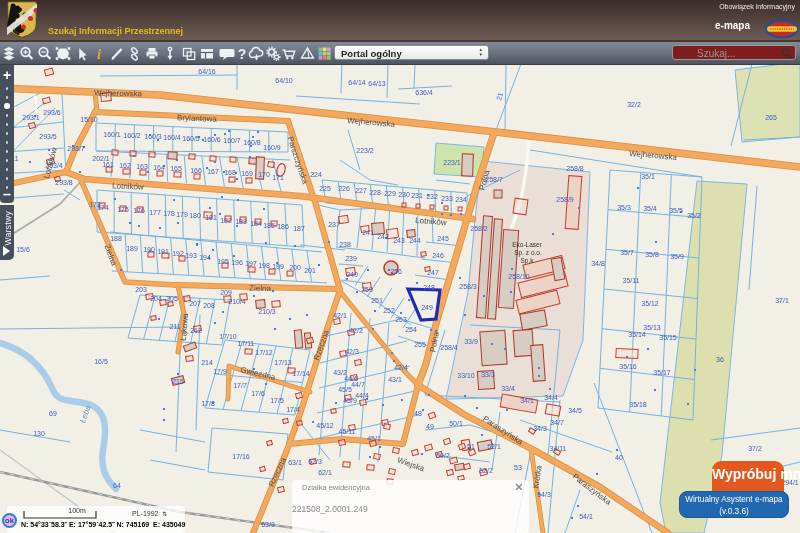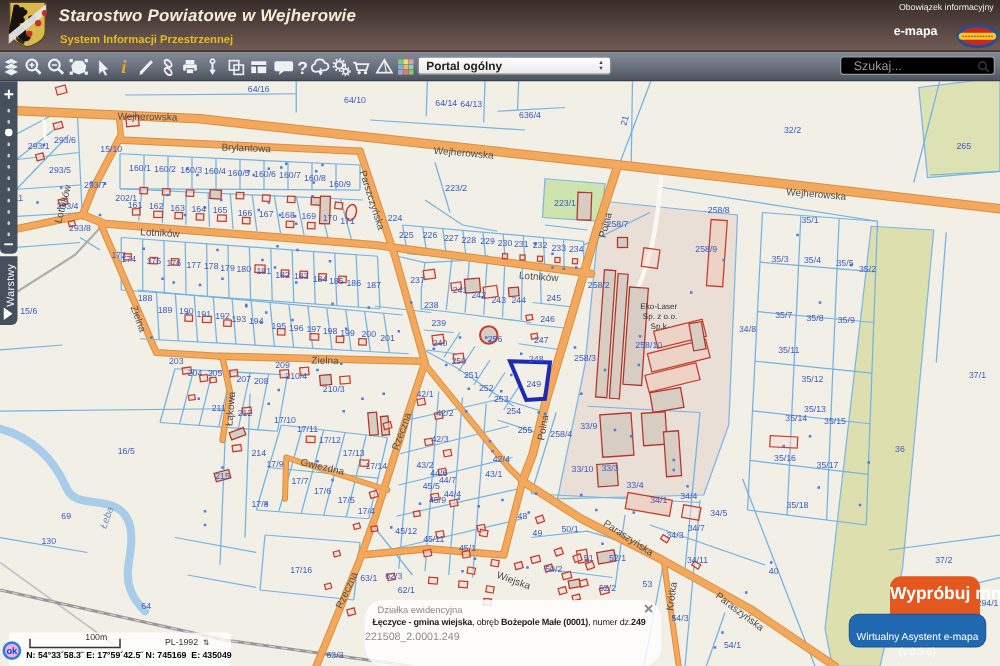--- a/index.html
+++ b/index.html
@@ -4,40 +4,40 @@
 #pg{position:relative;width:800px;height:533px;overflow:hidden;font-family:'Liberation Sans',sans-serif;background:#f2efe6}
 #pg div{position:absolute}
 #hdr{left:0;top:0;width:800px;height:40px;background:linear-gradient(180deg,#382d2a 0%,#564541 55%,#705b55 100%);border-bottom:2px solid #493734}
 #hdr .t1{left:47px;top:5px;font-size:13.5px;font-weight:bold;font-style:italic;color:#f3edda;letter-spacing:0.2px}
 #hdr .t2{left:48px;top:25.5px;font-size:9px;font-weight:bold;color:#e4bd1f}
 #hdr .ob{right:5px;top:3px;font-size:7px;color:#f0ece8}
 #hdr .em{left:715px;top:20px;font-size:10px;font-weight:bold;color:#fff}
 #tbar{left:0;top:42px;width:800px;height:22px;background:linear-gradient(180deg,#828a98 0%,#6b7381 50%,#4e545e 100%);border-bottom:1px solid #39404a}
 #sel{left:334px;top:45px;width:155px;height:15px;background:linear-gradient(#fff,#e9e9ec);border:1px solid #8a8a8a;border-radius:3px;font-size:9.5px;font-weight:bold;color:#222;line-height:15px;padding-left:6px;box-sizing:border-box}
 #sel .spin{right:5px;top:2px;font-size:4.5px;line-height:4.5px;color:#444}
-#srch{left:672px;top:45px;width:124px;height:15px;background:#000000;border:1px solid #999;border-radius:3px;font-size:10px;color:#999;line-height:15px;padding-left:10px;box-sizing:border-box}
+#srch{left:672px;top:45px;width:124px;height:15px;background:#7f1d1d;border:1px solid #999;border-radius:3px;font-size:10px;color:#999;line-height:15px;padding-left:24px;box-sizing:border-box}
 #zbar{left:0;top:65px;width:14px;height:138px;background:#46505c;border-radius:0 0 4px 4px;text-align:center}
 #zbar .plus{left:0;top:2px;width:14px;color:#fff;font-size:14px;font-weight:bold;text-align:center}
 #zbar .minus{left:0;top:121px;width:14px;color:#fff;font-size:14px;font-weight:bold;text-align:center}
 #wtab{left:0;top:205px;width:14px;height:55px;background:#46505c;border-radius:0 0 5px 0}
 #wtab span{position:absolute;left:2.5px;top:6px;writing-mode:vertical-rl;transform:rotate(180deg);font-size:8.5px;color:#fff;letter-spacing:0.3px}
 #wtab .arr{position:absolute;left:3px;top:41px;width:0;height:0;border-left:7px solid #fff;border-top:5px solid transparent;border-bottom:5px solid transparent}
 #blbar{left:7px;top:506px;width:178px;height:27px;background:rgba(255,255,255,0.78);border-radius:3px}
 #blbar .coords{left:14px;top:14.5px;font-size:7px;font-weight:bold;color:#000;white-space:nowrap}
 #blbar .pl{left:125px;top:4px;font-size:7px;color:#333}
 #blbar .m100{left:40px;top:1px;width:60px;text-align:center;font-size:7px;color:#333}
 #okb{left:2px;top:513px;width:11px;height:11px;background:#f0abfc;border:2.5px solid #2a7fd4;border-radius:50%;font-size:7.5px;font-weight:bold;color:#15508e;text-align:center;line-height:11px}
-#bcp{left:292px;top:480px;width:237px;height:53px;background:rgba(255,255,255,0.82);border-radius:15px;font-size:8px}
+#bcp{left:292px;top:480px;width:237px;height:53px;background:rgba(255,255,255,0.82);border-radius:4px;font-size:8px}
 #bcp .h{left:10px;top:3px;color:#888;font-size:7.5px}
 #bcp .l2{left:6px;top:13px;color:#222;font-size:7.2px;white-space:nowrap;letter-spacing:-0.15px}
 #bcp .l3{left:0;top:24px;color:#8a8a8a;font-size:8.5px}
 #bcp .l4{left:5px;top:39px;color:#2a6cd8;font-size:7.5px;white-space:nowrap}
 #obub{left:712px;top:461px;width:72px;height:41px;background:#e4571e;border-radius:9px;color:#fff;font-size:14px;font-weight:bold;text-align:center;line-height:26px;white-space:nowrap}
 #obub .tail{left:52px;top:24px;width:0;height:0;border-left:4px solid transparent;border-right:4px solid transparent;border-top:8px solid #e4571e}
-#bbtn{left:679px;top:491px;width:110px;height:27px;background:#2068b0;border:1px solid #1a5a9a;border-radius:8px;color:#fff;font-size:8.2px;text-align:center;line-height:12px;padding-top:12px;box-sizing:border-box}
+#bbtn{left:679px;top:491px;width:110px;height:27px;background:#2068b0;border:1px solid #1a5a9a;border-radius:8px;color:#fff;font-size:8.2px;text-align:center;line-height:12px;padding-top:2px;box-sizing:border-box}
 </style></head>
 <body>
 <div id="pg">
 <div style="position:absolute;left:0;top:65px;width:664px;height:468px"><svg id="map" width="800" height="468" viewBox="0 65 800 468">
         <rect x="0" y="60" width="800" height="473" fill="#f2efe6"></rect>
         <polygon points="483,161 590,172 583,340 563,396 446,399 468,292 477,200" fill="#e9dfd7" stroke="#7cb6e4" stroke-width="1"></polygon>
         <polygon points="735,70 800,62 800,137 742,142" fill="#dde2b4" stroke="#7cb6e4" stroke-width="1"></polygon>
         <polygon points="436,143 484,147 481,177 434,174" fill="#cfe3ae" stroke="#7cb6e4" stroke-width="1"></polygon>
         <polygon points="697,181 747,184 722,455 704,533 666,533 660,503" fill="#dde0ae" stroke="#7cb6e4" stroke-width="1"></polygon>
         <path d="M0,343 C25,350 42,365 53,390 C60,406 78,398 93,406 C106,413 107,428 103,450 C100,468 106,479 116,489" fill="none" stroke="#a9cde9" stroke-width="6.5" stroke-linecap="round"></path>
@@ -757,22 +757,21 @@
         <path d="M10,20 q5,2 4,6 q4,0 3.5,3.5 q-2,3.5 -6,2 q-4,-1 -4.5,-4.5 Z" fill="#17120e"></path>
         <path d="M16,12 q4,-2 6,1 l-2,4 q-3,1 -5,-1.5 Z" fill="#17120e"></path>
         <g transform="rotate(-39 15 18)">
           <rect x="-8" y="15.2" width="46" height="5.8" fill="#e3e3e6" opacity="0.94"></rect>
         </g>
         <circle cx="16.5" cy="26" r="2.5" fill="#c93025"></circle>
         <circle cx="23.5" cy="17.5" r="2.5" fill="#c93025"></circle>
         <circle cx="29" cy="9.5" r="2.5" fill="#c93025"></circle>
         <path d="M6,28 q3,3 7,3.5 l-1,3 q-4,-1 -6,-3.5 Z" fill="#17120e" opacity="0.85"></path>
       </svg>
-  <div class="t1">Starostwo Powiatowe w Wejherowie</div>
-  <div class="t2">System Informacji Przestrzennej</div>
+  <div class="t2">Szukaj Informacji Przestrzennej</div>
   <div class="ob">Obowiązek informacyjny</div>
   <div class="em">e-mapa</div>
       <svg width="34" height="20" viewBox="0 0 34 20" style="position:absolute;left:765px;top:19px">
         <ellipse cx="17" cy="10" rx="16.5" ry="9.5" fill="#1c4f9e"></ellipse>
         <ellipse cx="17" cy="10" rx="14" ry="7.4" fill="#c42b20"></ellipse>
         <rect x="2" y="7.2" width="30" height="5.6" rx="2.8" fill="#f0c82d"></rect>
         <line x1="5" y1="10" x2="29" y2="10" stroke="#c42b20" stroke-width="1" stroke-dasharray="1.3,1"></line>
       </svg>
 </div>
 <div id="tbar">
@@ -904,17 +903,16 @@
       <div class="m100">100m</div>
       <div class="pl">PL-1992&nbsp;&nbsp;<span style="font-size:6px">⇅</span></div>
   <div class="coords">N: 54°33´58.3˝ E: 17°59´42.5˝ N: 745169&nbsp;&nbsp;E: 435049</div>
     </div>
 <div id="okb">ok</div>
 <div id="bcp">
       <div class="h">Działka ewidencyjna</div>
       <svg width="7" height="7" style="position:absolute;right:7px;top:3px">
         <path d="M1,1 L7,7 M7,1 L1,7" stroke="#888" stroke-width="1.5"></path>
       </svg>
-  <div class="l2"><b>Łęczyce - gmina wiejska</b>, obręb <b>Bożepole Małe (0001)</b>, numer dz.<b>249</b></div>
   <div class="l3">221508_2.0001.249</div>
     </div>
 <div id="obub">Wypróbuj mnie<div class="tail"></div></div>
 <div id="bbtn">Wirtualny Asystent e-mapa<br>(v.0.3.6)</div>
 </div>
 </body></html>

